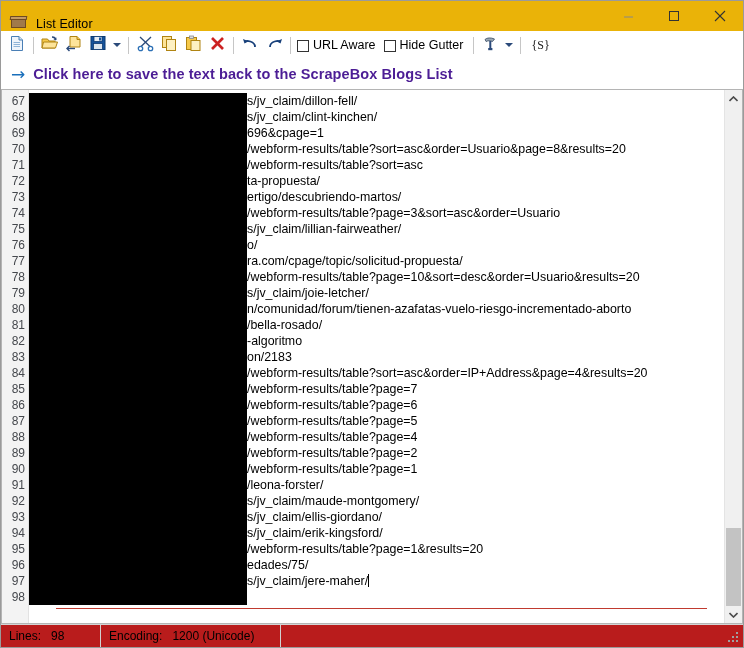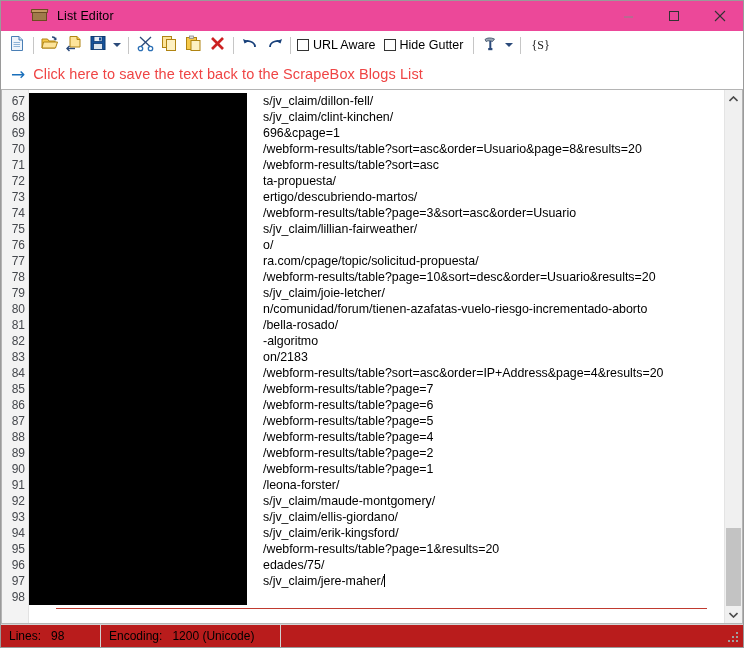--- a/index.html
+++ b/index.html
@@ -21,25 +21,24 @@
     background: #ffffff;
     display: flex;
     flex-direction: column;
     position: relative;
   }
 
   
   .titlebar {
     height: 30px;
     min-height: 30px;
-    background: #ec4899;
-    display: flex;
-    align-items: center;
-    position: relative;
-    padding-left: 21px;
+    background: #eab308;
+    display: flex;
+    align-items: flex-end;
+    position: relative;
   }
   .title-icon {
     margin-left: 9px;
     margin-right: 8px;
     width: 18px;
     height: 16px;
     position: relative;
   }
   .box-icon {
     width: 17px;
@@ -118,21 +117,21 @@
     justify-content: center;
   }
   .caret {
     width: 0; height: 0;
     border-left: 4px solid transparent;
     border-right: 4px solid transparent;
     border-top: 4px solid #2b4a7a;
   }
   .chk-item {
     display: flex;
-    align-items: center;
+    align-items: flex-end;
     gap: 4px;
     margin: 0 6px 0 2px;
     font-size: 12.5px;
     color: #000;
     white-space: nowrap;
   }
   .chk-box {
     width: 12px;
     height: 12px;
     border: 1px solid #333333;
@@ -157,23 +156,24 @@
     background: #ffffff;
     gap: 8px;
   }
   .arrow-icon {
     color: #1a6fbb;
     font-size: 17px;
     line-height: 1;
     font-family: "DejaVu Sans", sans-serif;
   }
   .link-text {
-    color: #ef4444;
+    color: #4c1d95;
     font-size: 14.5px;
     letter-spacing: 0.1px;
+    font-weight: bold;
   }
 
   
   .editor-wrap {
     flex: 1;
     margin: 0 0 0 0;
     position: relative;
     display: flex;
     border-top: 1px solid #b4b4b4;
     border-left: 1px solid #b4b4b4;
@@ -224,21 +224,21 @@
     left: 0px;
     top: 3px;
     width: 218px;
     height: 512px;
     background: #000000;
     z-index: 3;
     pointer-events: none;
   }
   .code-text {
     position: relative;
-    left: 234px;
+    left: 218px;
     z-index: 1;
   }
   .caret-bar {
     display: inline-block;
     width: 1px;
     height: 13px;
     background: #000;
     vertical-align: -2px;
     margin-left: 0px;
   }

